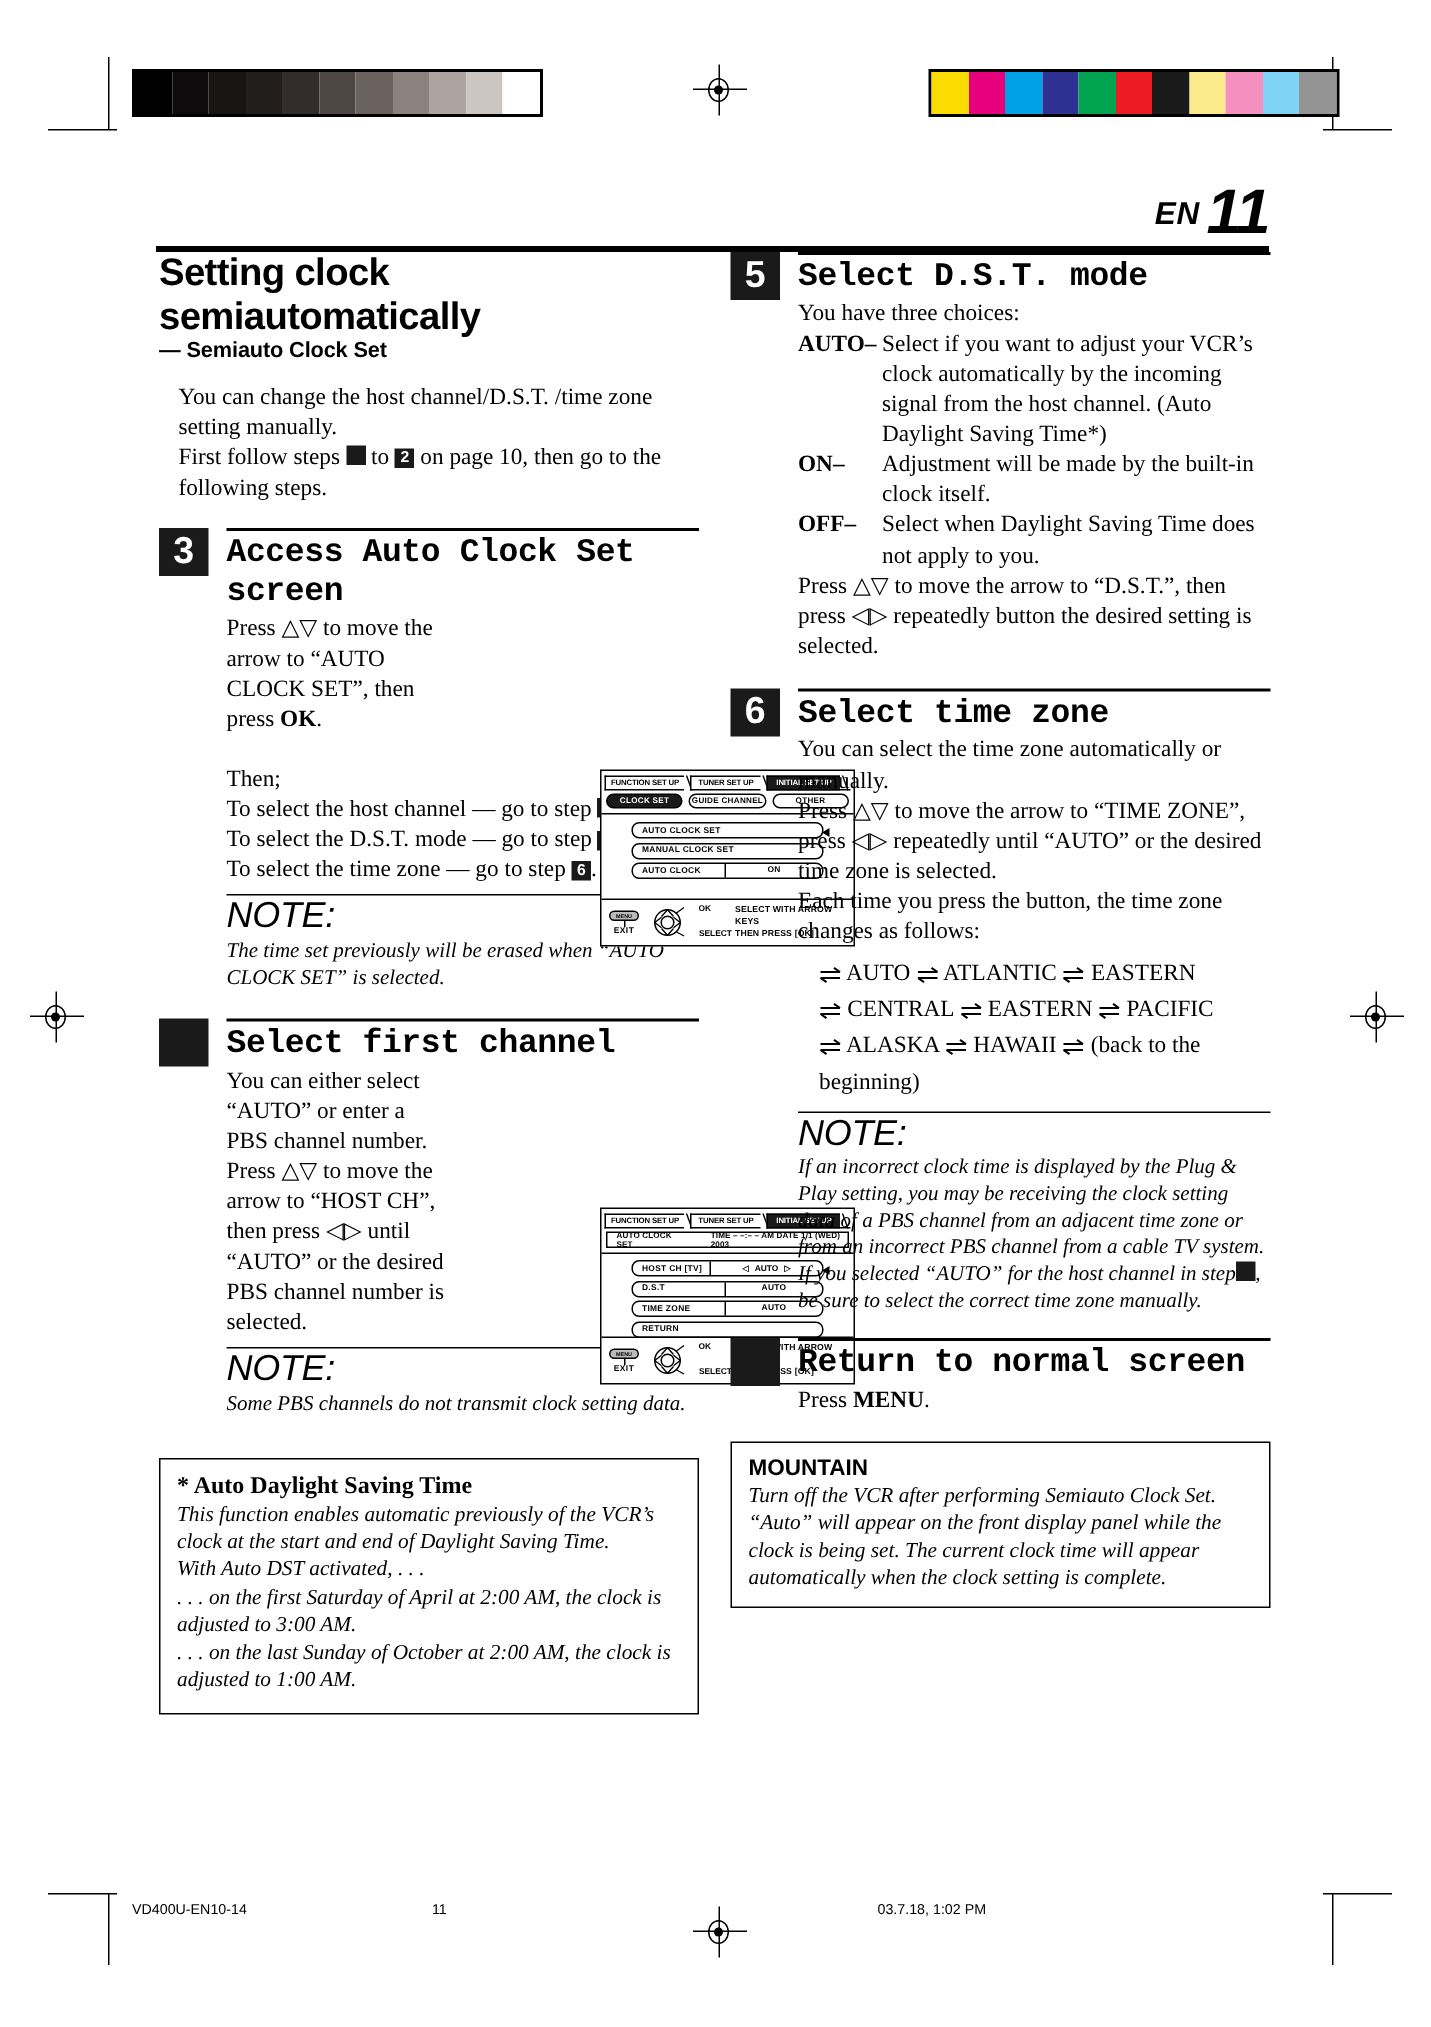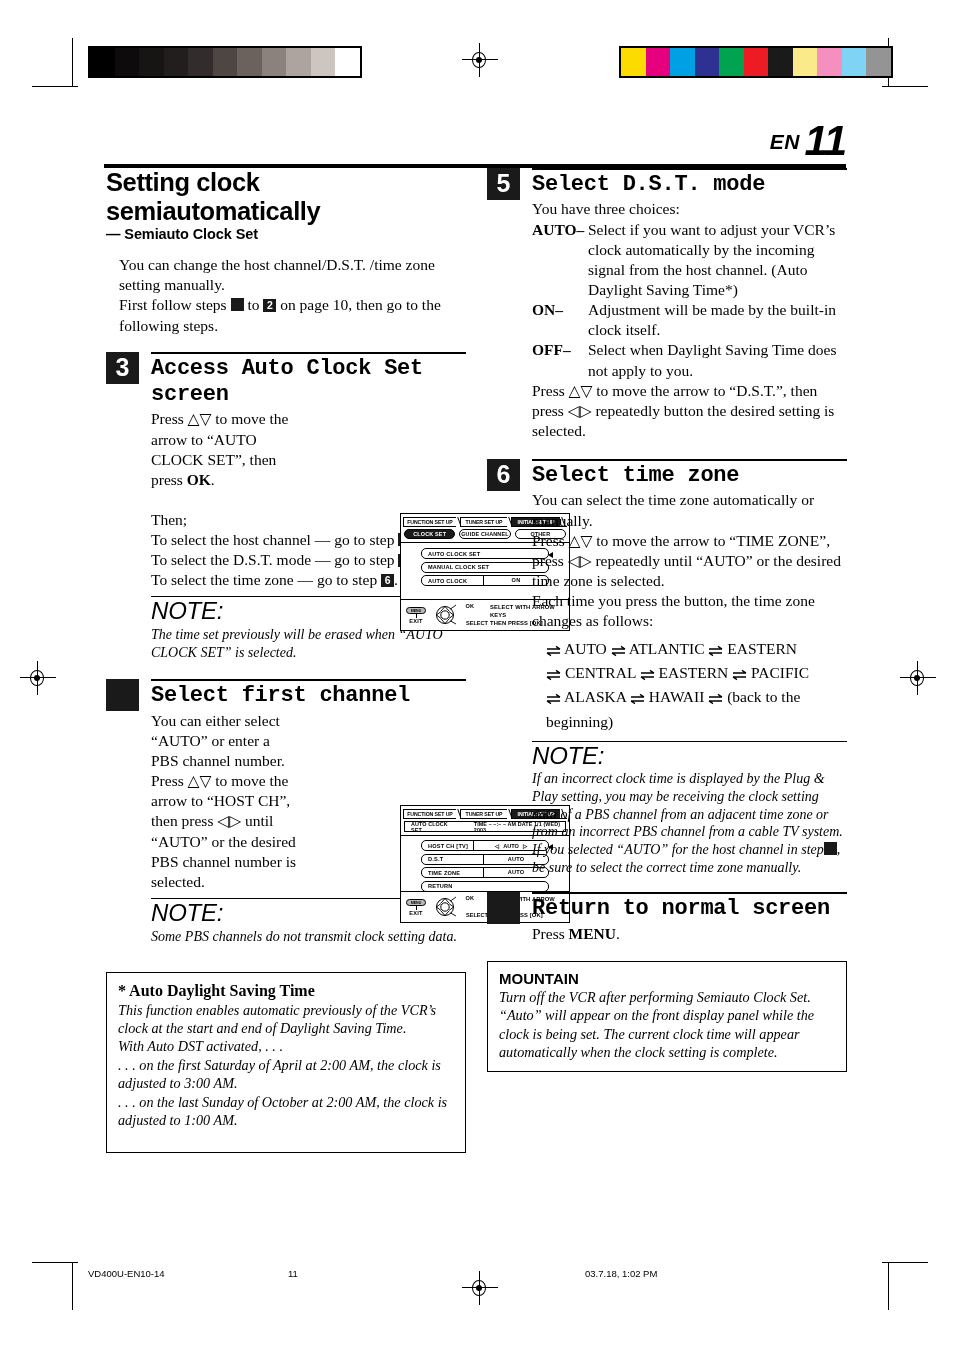--- a/index.html
+++ b/index.html
@@ -178,21 +178,21 @@
   .note-body {
     font-style: italic;
     font-size: 14px;
     line-height: 1.26;
     margin: 1px 0 0 0;
   }
 
   
   .callout {
     border: 1.6px solid #000;
-    padding: 9px 11px 22px 11px;
+    padding: 9px 11px 12px 11px;
     margin-top: 14px;
   }
   .callout-title {
     font-family: "Liberation Serif", serif;
     font-weight: bold;
     font-size: 16px;
     margin: 0 0 1px 0;
   }
   .callout-title-sans {
     font-family: "Liberation Sans", sans-serif;

